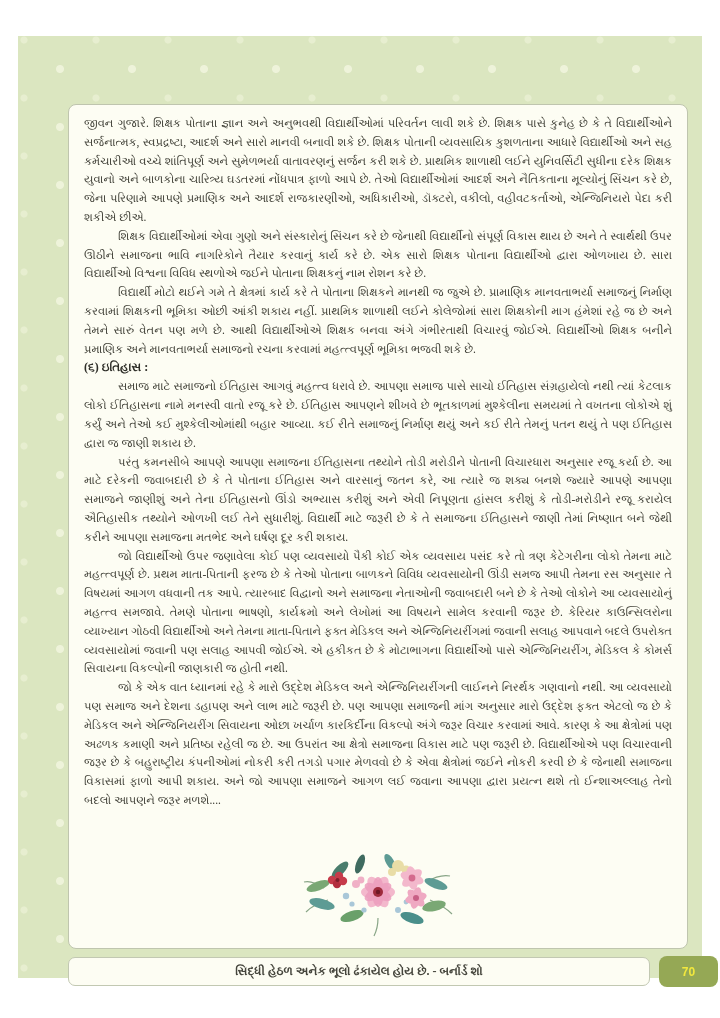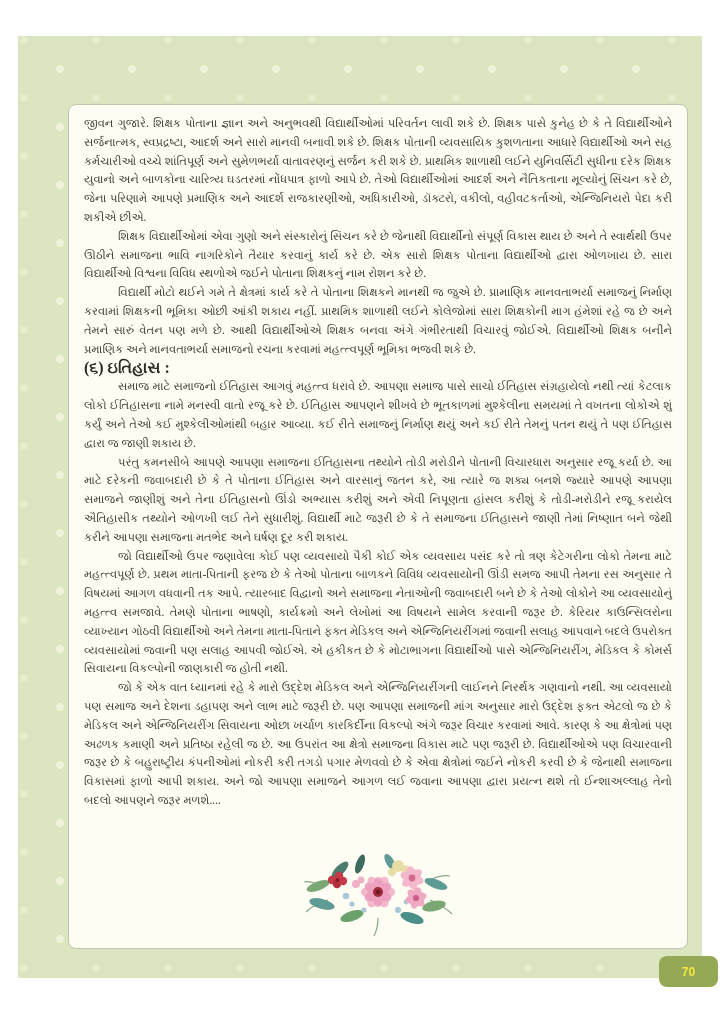--- a/index.html
+++ b/index.html
@@ -38,21 +38,21 @@
     margin: 0;
     text-align: justify;
     font-size: 11.5px;
     line-height: 18.8px;
     color: #3e3e35;
     text-indent: 34px;
   }
   .para.first { text-indent: 0; }
   .heading {
     margin: 0;
-    font-size: 16px;
+    font-size: 12px;
     line-height: 19px;
     font-weight: bold;
     color: #2d2d27;
   }
 
   
   .flower-wrap {
     position: absolute; left: 0; bottom: 8px;
     width: 100%; display: flex; justify-content: center;
   }
@@ -176,18 +176,21 @@
           </g>
 
           <g fill="#f0b0c6">
             <circle cx="62" cy="32" r="4"></circle>
               <circle cx="67" cy="28" r="3.4"></circle>
           </g>
         </svg>
       </div>
     </div>
 
+    <div class="quote-bar">
+      <span>સિદ્ધી હેઠળ અનેક ભૂલો ઢંકાયેલ હોય છે. - બર્નાર્ડ શો</span>
+    </div>
     <div class="page-badge">
       <span>70</span>
     </div>
 
   </div>
 </div>
 
 </body></html>

